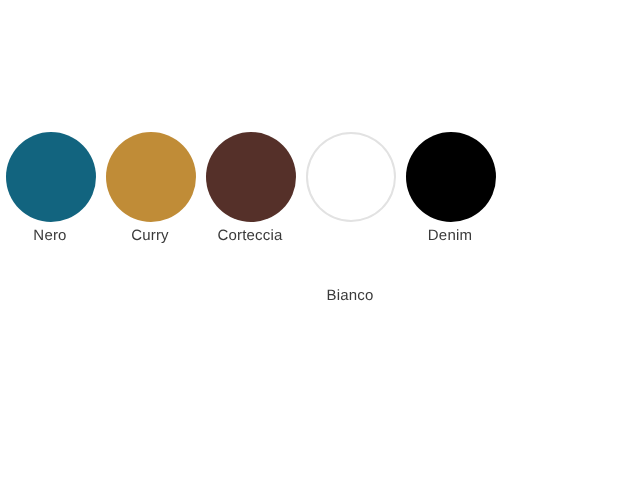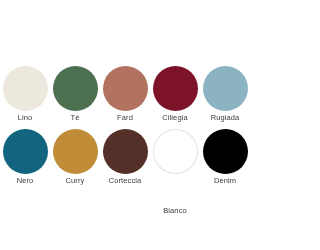--- a/index.html
+++ b/index.html
@@ -73,42 +73,20 @@
     letter-spacing: 0.1px;
   }
 </style>
 </head>
 <body style="background-color: rgb(255, 255, 255);">
 
 <div id="palette-board" style="background-color: rgb(255, 255, 255);">
   <div class="swatch-grid">
       <div class="swatch-row">
         <div class="swatch-cell">
-          <span class="swatch-dot" style="background-color: rgb(236, 232, 222);"></span>
-          <span class="swatch-label" style="color: rgb(58, 58, 58);">Lino</span>
-        </div>
-        <div class="swatch-cell">
-          <span class="swatch-dot" style="background-color: rgb(77, 112, 80);"></span>
-          <span class="swatch-label" style="color: rgb(58, 58, 58);">Tè</span>
-        </div>
-        <div class="swatch-cell">
-          <span class="swatch-dot" style="background-color: rgb(177, 115, 95);"></span>
-          <span class="swatch-label" style="color: rgb(58, 58, 58);">Fard</span>
-        </div>
-        <div class="swatch-cell">
-          <span class="swatch-dot" style="background-color: rgb(124, 19, 40);"></span>
-          <span class="swatch-label" style="color: rgb(58, 58, 58);">Ciliegia</span>
-        </div>
-        <div class="swatch-cell">
-          <span class="swatch-dot" style="background-color: rgb(140, 179, 193);"></span>
-          <span class="swatch-label" style="color: rgb(58, 58, 58);">Rugiada</span>
-        </div>
-      </div>
-      <div class="swatch-row">
-        <div class="swatch-cell">
           <span class="swatch-dot" style="background-color: rgb(18, 100, 127);"></span>
           <span class="swatch-label" style="color: rgb(58, 58, 58);">Nero</span>
         </div>
         <div class="swatch-cell">
           <span class="swatch-dot" style="background-color: rgb(192, 140, 55);"></span>
           <span class="swatch-label" style="color: rgb(58, 58, 58); text-align: right;">Curry</span>
         </div>
         <div class="swatch-cell">
           <span class="swatch-dot" style="background-color: rgb(85, 48, 41);"></span>
           <span class="swatch-label" style="color: rgb(58, 58, 58);">Corteccia</span>

